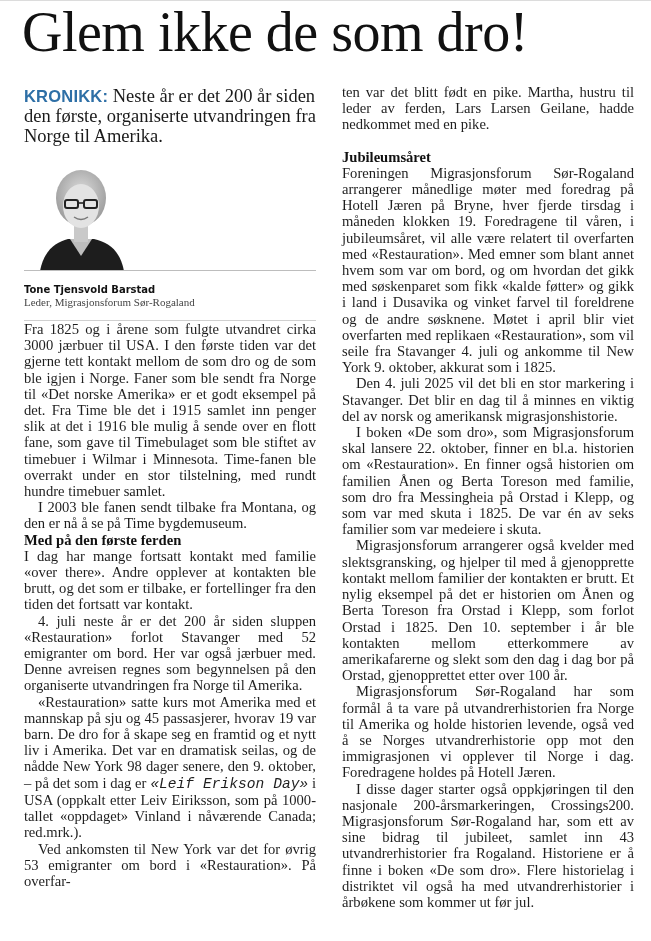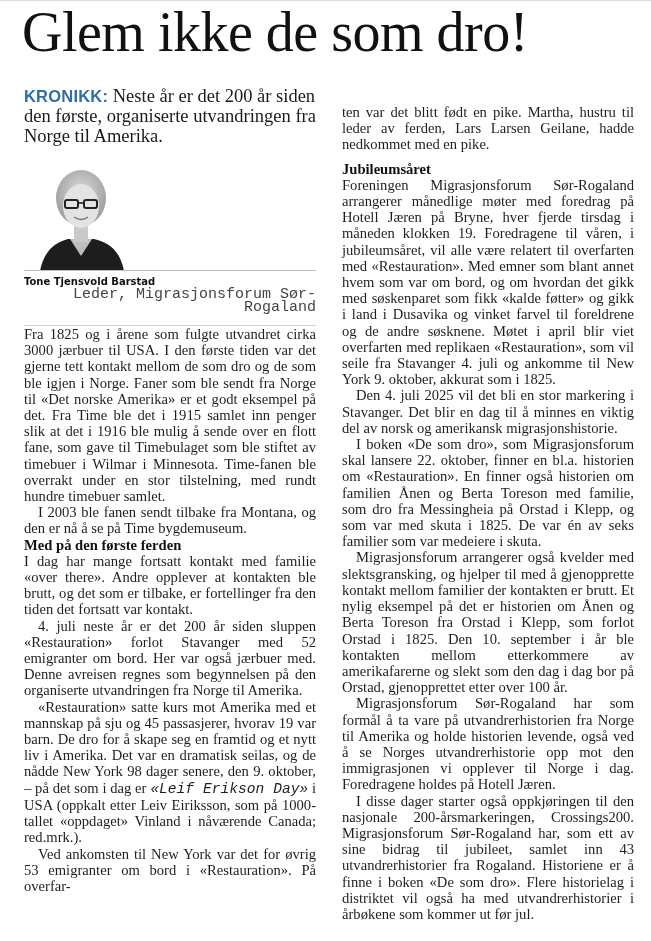--- a/index.html
+++ b/index.html
@@ -26,42 +26,42 @@
     .lead .kicker {
       font-family: "Liberation Sans", sans-serif; font-weight: bold;
       color: #2e6fa6; font-size: 16.5px; letter-spacing: 0.2px; margin-top: 32px;
     }
 
     .photo-wrap { position: relative; height: 107px; margin-top: 18px; }
     .photo { position: absolute; left: 14px; top: 0; width: 86px; height: 107px; }
     .photo-rule { position: absolute; left: 0; bottom: 0; width: 292px; height: 1px; background: #bdbdbd; }
 
     .byline-name {
-      margin-top: 4px;
+      margin-top: 12px;
       font-family: "DejaVu Sans", sans-serif; font-weight: bold; font-size: 10px; line-height: 13px; color: #111;
     }
     .byline-role {
-      font-family: Liberation Mono, monospace; font-size: 15px; line-height: 13px; color: #444; text-align: right;
+      font-family: Liberation Serif, serif; font-size: 11px; line-height: 13px; color: #444;
     }
     .byline-rule { margin-top: 11px; width: 292px; height: 1px; background: #d0d0d0; }
 
     .body-text {
       font-family: "Liberation Serif", serif;
       font-size: 14.6px; line-height: 16.2px; color: #1e1e1e;
       text-align: justify; hyphens: manual;
     }
     .col-left .body-text:first-of-type { margin-top: 12px; }
     .body-text p { text-indent: 0; }
     .body-text p + p { text-indent: 14px; }
-    .body-text p.noindent { text-indent: 0; margin-top: 20px; }
+    .body-text p.noindent { text-indent: 0; }
     .subhead {
       font-family: "Liberation Serif", serif; font-weight: bold;
       font-size: 14.6px; line-height: 16.2px; color: #111; margin-top: 0;
     }
-    .col-right .subhead { margin-top: 8px; }
+    .col-right .subhead { margin-top: 16px; }
     em { font-style: italic; font-family: Liberation Mono, monospace; }
   </style>
 </head>
 <body>
 
 <div class="top-line"></div>
 
 <h1 class="headline">Glem ikke de som dro!</h1>
 
 <div class="col col-left">

